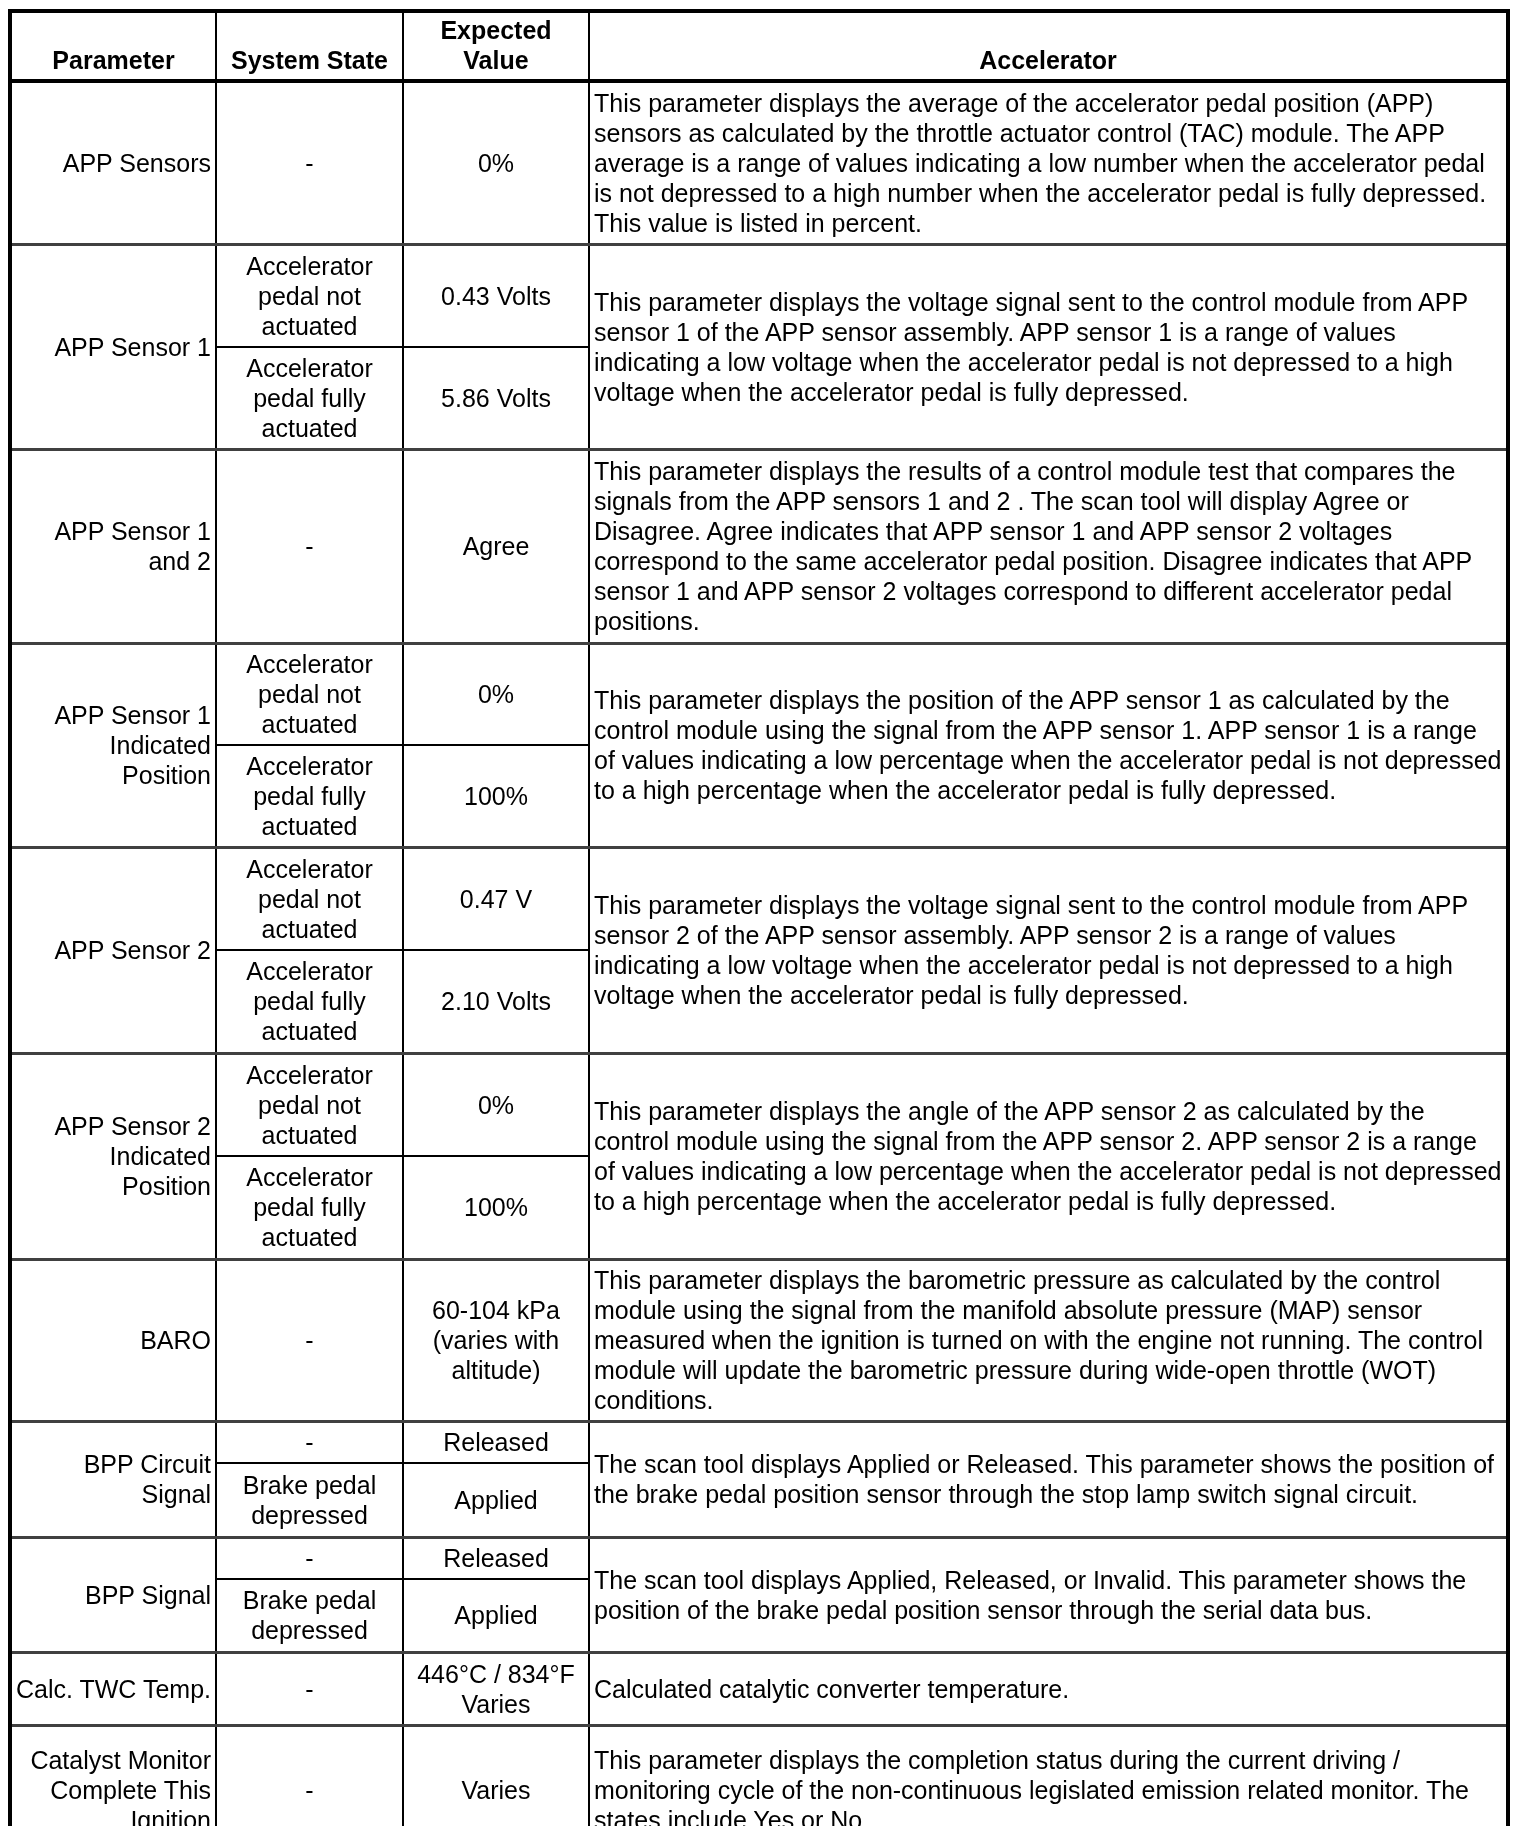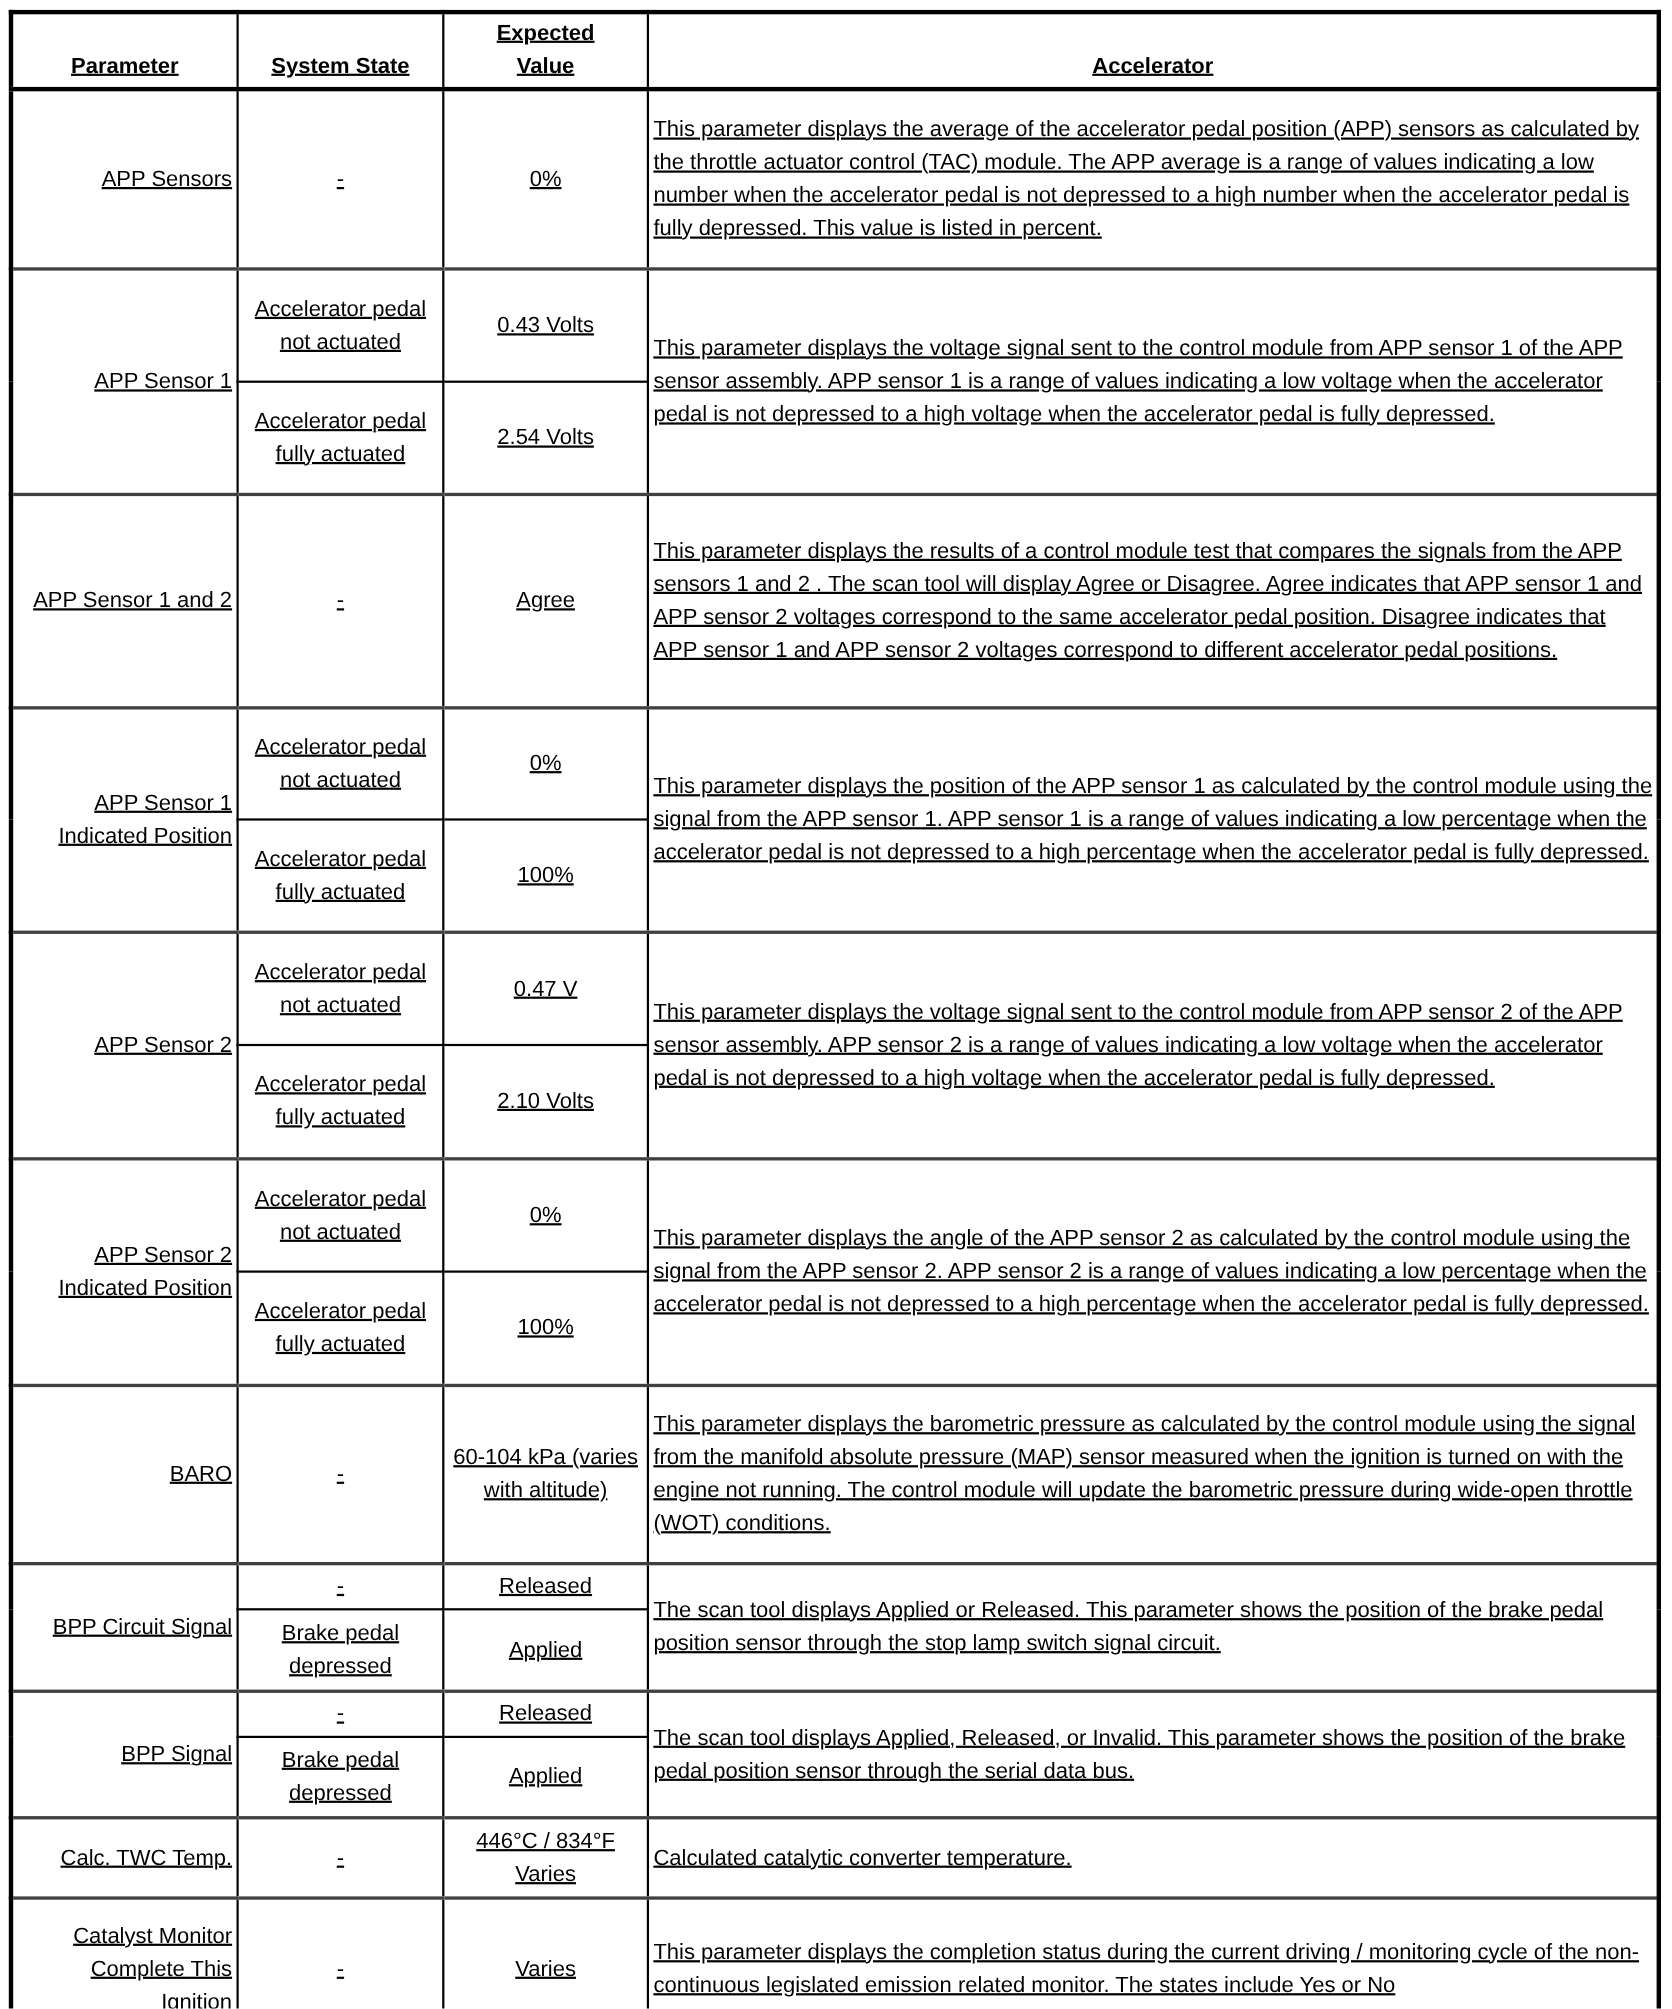--- a/index.html
+++ b/index.html
@@ -1,20 +1,20 @@
 <!DOCTYPE html>
 <html><head>
 <meta charset="utf-8">
 <style>
   html, body { margin: 0; padding: 0; background: #ffffff; }
   body { width: 1520px; height: 1826px; position: relative; overflow: hidden;
          font-family: "Liberation Sans", sans-serif; color: #000; }
   table.params { position: absolute; left: 8px; top: 9px; width: 1502px;
          border-collapse: collapse; table-layout: fixed; border: 4px solid #000; }
-  table.params td, table.params th { border: 2px solid #000; padding: 0 4px; font-size: 20px; line-height: 30px; vertical-align: middle; text-decoration: underline; }
+  table.params td, table.params th { border: 2px solid #000; padding: 0 4px; font-size: 25px; line-height: 30px; vertical-align: middle; }
   table.params th { font-weight: bold; text-align: center; vertical-align: bottom; padding-bottom: 4px; }
   thead tr { border-bottom: 4px solid #000; }
   tr.thick > td { border-top: 3px solid #404040; }
   col.c1 { width: 206px; } col.c2 { width: 187px; } col.c3 { width: 186px; } col.c4 { width: auto; }
   td.param { text-align: right; }
   td.state, td.value { text-align: center; }
   td.desc { text-align: left; padding-left: 5px; }
 </style>
 </head>
 <body>
@@ -43,21 +43,21 @@
         <td class="desc" rowspan="1">This parameter displays the average of the accelerator pedal position (APP) sensors as calculated by the throttle actuator control (TAC) module. The APP average is a range of values indicating a low number when the accelerator pedal is not depressed to a high number when the accelerator pedal is fully depressed. This value is listed in percent.</td>
       </tr>
       <tr class="thick" style="height: 103px;">
         <td class="param" rowspan="2">APP Sensor 1</td>
         <td class="state">Accelerator pedal not actuated</td>
         <td class="value">0.43 Volts</td>
         <td class="desc" rowspan="2">This parameter displays the voltage signal sent to the control module from APP sensor 1 of the APP sensor assembly. APP sensor 1 is a range of values indicating a low voltage when the accelerator pedal is not depressed to a high voltage when the accelerator pedal is fully depressed.</td>
       </tr>
       <tr style="height: 102px;">
         <td class="state">Accelerator pedal fully actuated</td>
-        <td class="value">2.54 Volts</td>
+        <td class="value">5.86 Volts</td>
       </tr>
       <tr class="thick" style="height: 194px;">
         <td class="param" rowspan="1">APP Sensor 1 and 2</td>
         <td class="state">-</td>
         <td class="value">Agree</td>
         <td class="desc" rowspan="1">This parameter displays the results of a control module test that compares the signals from the APP sensors 1 and 2 . The scan tool will display Agree or Disagree. Agree indicates that APP sensor 1 and APP sensor 2 voltages correspond to the same accelerator pedal position. Disagree indicates that APP sensor 1 and APP sensor 2 voltages correspond to different accelerator pedal positions.</td>
       </tr>
       <tr class="thick" style="height: 102px;">
         <td class="param" rowspan="2">APP Sensor 1 Indicated Position</td>
         <td class="state">Accelerator pedal not actuated</td>

